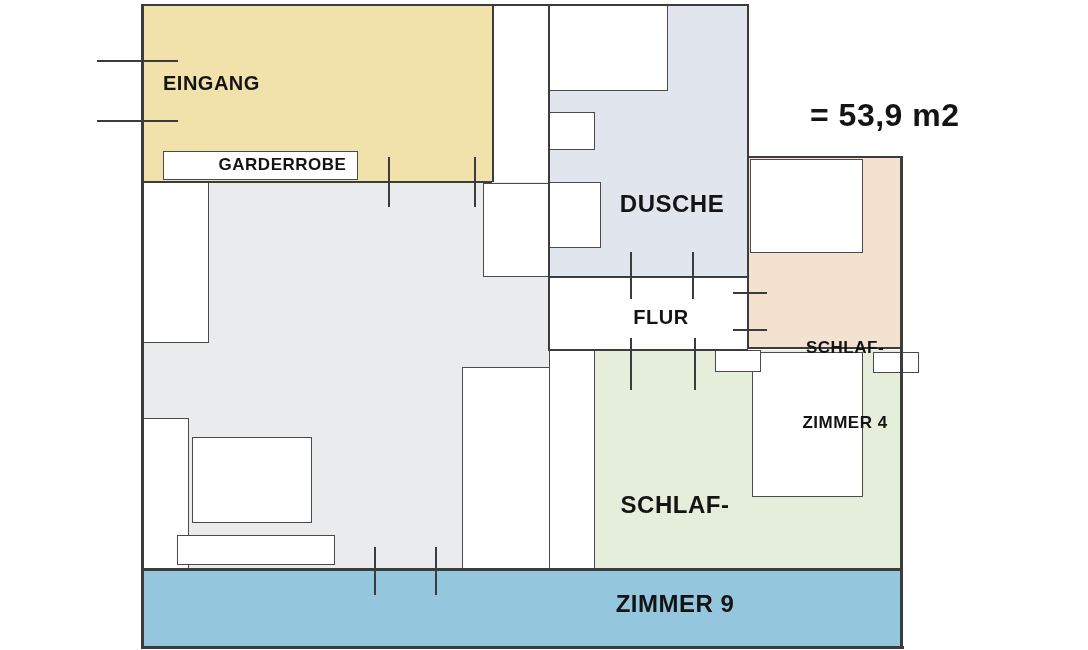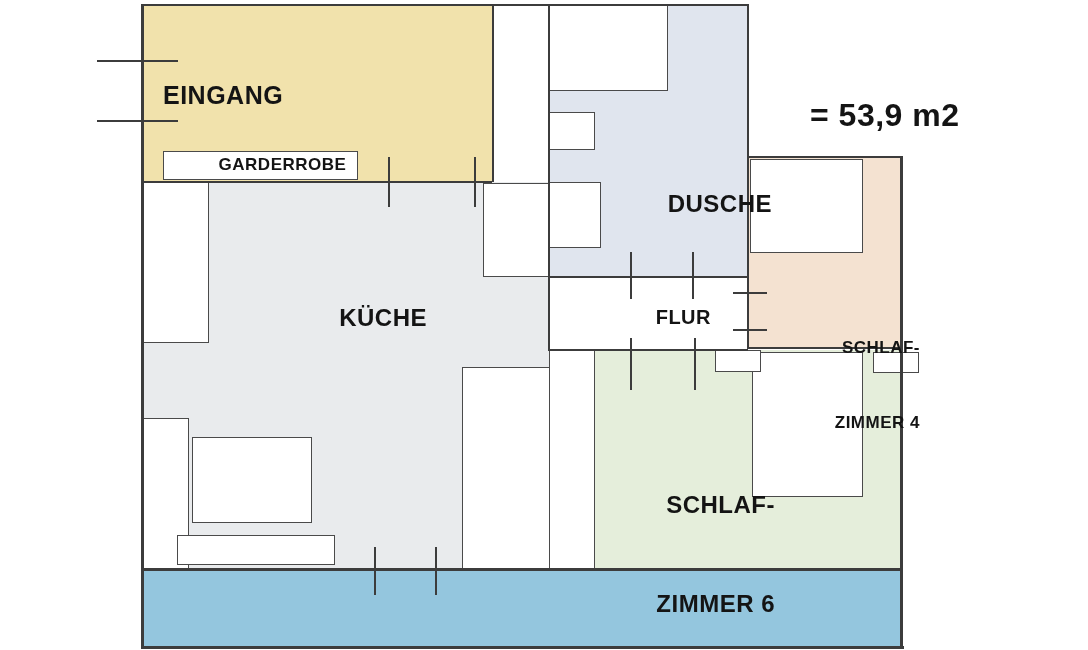--- a/index.html
+++ b/index.html
@@ -12,21 +12,21 @@
   }
   #plan{position:absolute;left:0;top:0;width:1088px;height:650px;}
   .region{position:absolute;}
   .wall{position:absolute;background:#3c3c3c;}
   .fixture{position:absolute;background:#ffffff;border:1.5px solid #4a4a4a;box-sizing:border-box;padding-left:44px;}
   .tick{position:absolute;background:#3c3c3c;}
   .label{
     position:absolute;color:#141414;font-weight:600;letter-spacing:0.5px;
     white-space:pre;line-height:1.2;
   }
-  .label.center{text-align:right;}
+  .label.center{text-align:center;}
   .flexcenter{display:flex;align-items:center;justify-content:center;}
 </style>
 </head>
 <body>
 
 <div id="plan">
 
   <div class="region" style="left: 143px; top: 4px; width: 350px; height: 178px; background: rgb(241, 226, 172);"></div>
   <div class="region" style="left: 143px; top: 182px; width: 407px; height: 388px; background: rgb(233, 235, 237);"></div>
   <div class="region" style="left: 549px; top: 4px; width: 199px; height: 273px; background: rgb(224, 229, 238);"></div>
@@ -73,38 +73,37 @@
   <div class="tick" style="left:474px;top:157px;width:2px;height:50px;"></div>
   <div class="tick" style="left:630px;top:252px;width:2px;height:47px;"></div>
   <div class="tick" style="left:692px;top:252px;width:2px;height:47px;"></div>
   <div class="tick" style="left:630px;top:338px;width:2px;height:52px;"></div>
   <div class="tick" style="left:694px;top:338px;width:2px;height:52px;"></div>
   <div class="tick" style="left:733px;top:292px;width:34px;height:2px;"></div>
   <div class="tick" style="left:733px;top:329px;width:34px;height:2px;"></div>
   <div class="tick" style="left:374px;top:547px;width:2px;height:48px;"></div>
   <div class="tick" style="left:435px;top:547px;width:2px;height:48px;"></div>
 
-  <div class="label" style="left:163px;top:80px;font-size:25px;">EINGANG</div>
+  <div class="label" style="left:163px;top:71px;font-size:20px;">EINGANG</div>
 
   <div class="label center" style="left:227px;top:233px;width:200px;font-size:24px;line-height:34px;">
-    <div>KÜCHE</div>
   </div>
 
   <div class="label center" style="left:572px;top:119px;width:200px;font-size:24px;line-height:34px;">
     <div>DUSCHE</div>
   </div>
 
   <div class="label center" style="left:611px;top:305px;width:100px;font-size:20px;">FLUR</div>
 
   <div class="label center" style="left:770px;top:285px;width:150px;font-size:17px;line-height:25px;">
     <div>SCHLAF-</div>
     <div>ZIMMER 4</div>
   </div>
 
   <div class="label center" style="left:575px;top:422px;width:200px;font-size:24px;line-height:33px;">
     <div>SCHLAF-</div>
-    <div>ZIMMER 6</div>
+    <div>ZIMMER 9</div>
   </div>
 
 
   <div class="label" style="left:810px;top:96px;font-size:32px;">= 53,9 m2</div>
 
 </div>
 
 </body></html>

